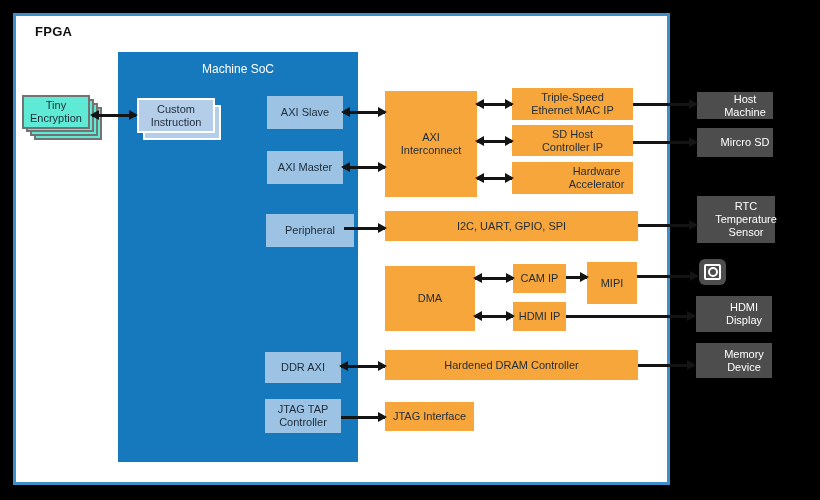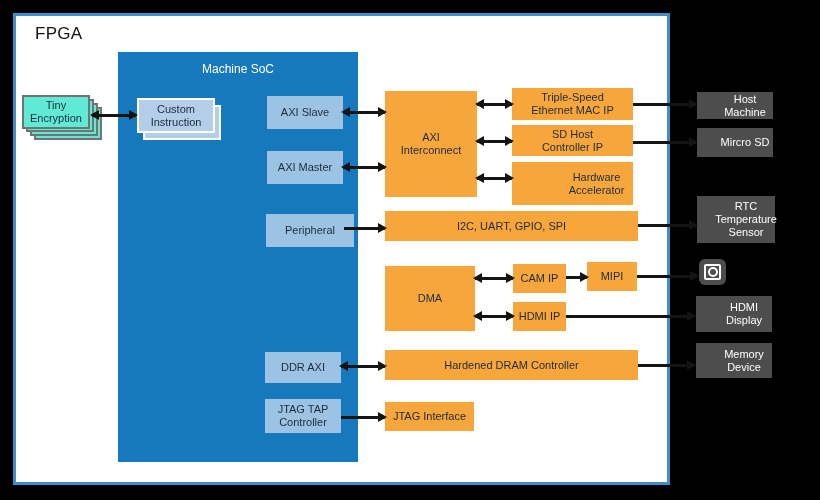--- a/index.html
+++ b/index.html
@@ -5,21 +5,21 @@
   html,body{margin:0;padding:0;background:#000;}
   .stage{
     position:relative; width:820px; height:500px; background:#000;
     font-family:"Liberation Sans", sans-serif; overflow:hidden;
   }
   .panel{
     position:absolute; left:13px; top:13px; width:657px; height:472px;
     background:#ffffff; border:3px solid #3E8FC8; box-sizing:border-box;
   }
   .lbl{position:absolute; color:#111;}
-  .fpga-lbl{left:35px; top:24px; font-size:17px; font-weight:normal; letter-spacing:.3px;}
+  .fpga-lbl{left:35px; top:24px; font-size:13px; font-weight:bold; letter-spacing:.3px;}
   .soc{
     position:absolute; left:118px; top:52px; width:240px; height:410px;
     background:#1779BD;
   }
   .soc-title{
     left:118px; top:62px; width:240px; text-align:center;
     color:#ffffff; font-size:12px;
   }
   .blk{
     position:absolute; display:flex; align-items:center; justify-content:center;
@@ -79,26 +79,26 @@
   <div class="blk port" style="left:265px;top:352px;width:76px;height:31px;">DDR AXI</div>
   <div class="blk port" style="left:265px;top:399px;width:76px;height:34px;">JTAG TAP
 Controller</div>
 
   <div class="blk orange" style="left:385px;top:91px;width:92px;height:106px;">AXI
 Interconnect</div>
   <div class="blk orange" style="left:512px;top:125px;width:121px;height:31px;">SD Host
 Controller IP</div>
   <div class="blk orange" style="left:512px;top:88px;width:121px;height:32px;">Triple-Speed
 Ethernet MAC IP</div>
-  <div class="blk orange" style="left:512px;top:162px;width:121px;height:43px;padding-left:48px;">Hardware
+  <div class="blk orange" style="left:512px;top:162px;width:121px;height:32px;padding-left:48px;">Hardware
 Accelerator</div>
   <div class="blk orange" style="left:385px;top:211px;width:253px;height:30px;">I2C, UART, GPIO, SPI</div>
   <div class="blk orange" style="left:385px;top:266px;width:90px;height:65px;">DMA</div>
   <div class="blk orange" style="left:513px;top:264px;width:53px;height:29px;">CAM IP</div>
-  <div class="blk orange" style="left:587px;top:262px;width:50px;height:29px;">MIPI</div>
+  <div class="blk orange" style="left:587px;top:262px;width:50px;height:42px;">MIPI</div>
   <div class="blk orange" style="left:513px;top:302px;width:53px;height:29px;">HDMI IP</div>
   <div class="blk orange" style="left:385px;top:350px;width:253px;height:30px;">Hardened DRAM Controller</div>
   <div class="blk orange" style="left:385px;top:402px;width:89px;height:29px;">JTAG Interface</div>
 
   <div class="blk gray" style="left:697px;top:92px;width:76px;height:27px;">Host Machine</div>
   <div class="blk gray" style="left:697px;top:128px;width:76px;height:29px;">Mircro SD</div>
   <div class="blk gray" style="left:697px;top:196px;width:78px;height:47px;">RTC
 Temperature
 Sensor</div>
   <div class="cam" style="left:699px;top:259px;width:27px;height:26px;">

